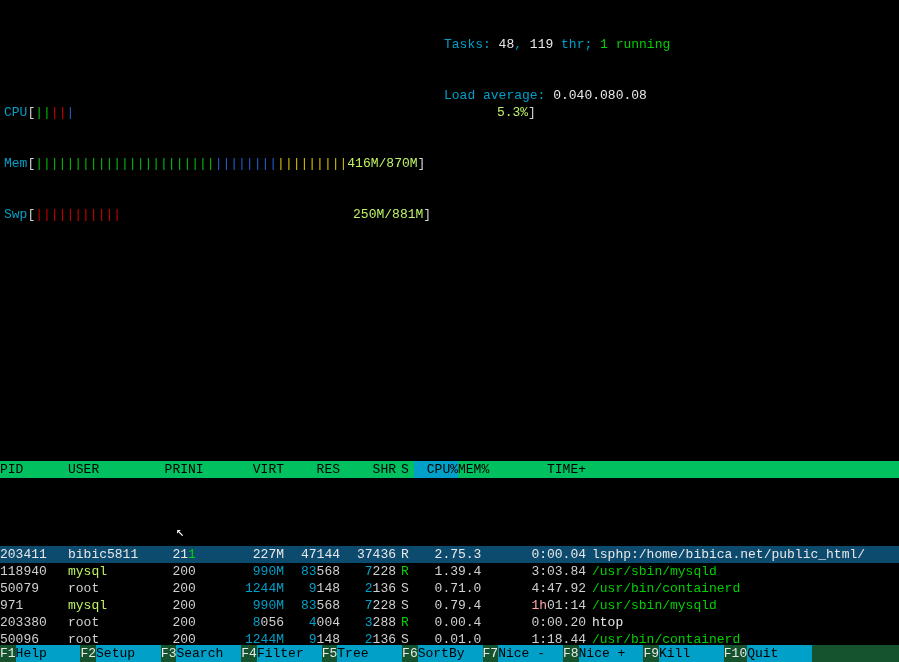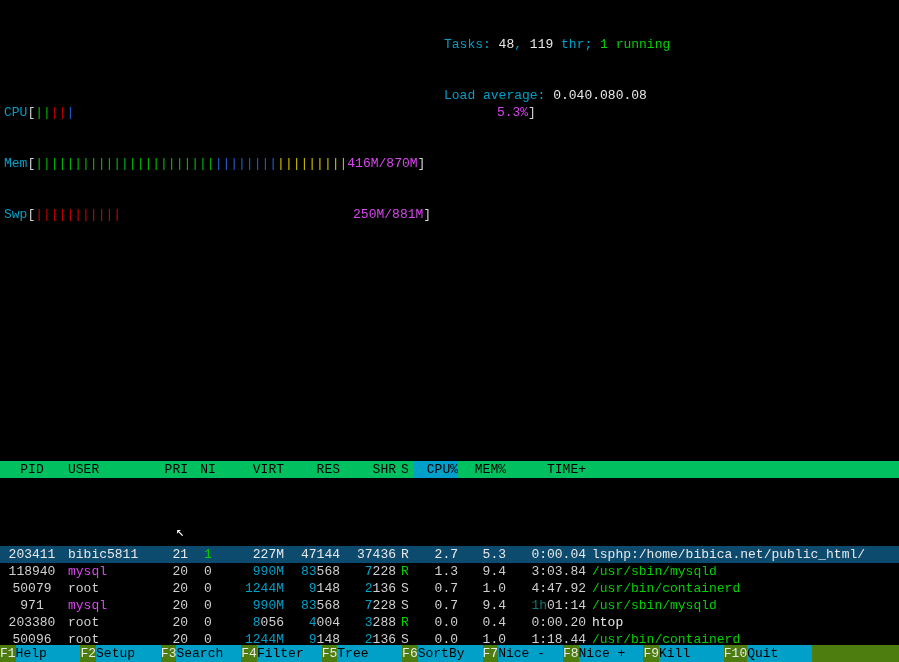--- a/index.html
+++ b/index.html
@@ -5,42 +5,42 @@
   html,body{margin:0;padding:0;background:#000;color:#d0d0d0;font-family:"Consolas","Menlo","Courier New",monospace;font-size:13px;line-height:17px;overflow:hidden}
   .screen{width:899px;height:662px;position:relative;background:#000;white-space:pre}
   .row{height:17px;display:flex;align-items:flex-start}
   .lbl-cpu,.lbl-mem,.lbl-swp{color:#00a0c8}
   .bracket{color:#d0d0d0}
   .bar{letter-spacing:0}
   .bar .g{color:#00c000}
   .bar .r{color:#d00000}
   .bar .b{color:#2060d0}
   .bar .y{color:#d0c000}
-  .dim{color:#d946ef}
+  .dim{color:#bef264}
   .cyan{color:#00a0c8}
   .wht{color:#e8e8e8}
   .grn{color:#00d000}
-  .red{color:#0f766e}
+  .red{color:#fca5a5}
   .hdr{background:#00c060;color:#000}
   .hdr .sel{background:#00a0c8;color:#000}
   .selrow{background:#0c4a6e;color:#e8e8e8}
   .proc{height:17px;display:flex}
-  .c-pid{width:64px;text-align:center}
+  .c-pid{width:64px;text-align:left}
   .c-user{width:80px;padding-left:4px}
   .c-pri{width:40px;text-align:right}
-  .c-ni{width:40px;text-align:center}
+  .c-ni{width:40px;text-align:left}
   .c-virt{width:56px;text-align:right}
   .c-res{width:56px;text-align:right}
   .c-shr{width:56px;text-align:right}
   .c-s{width:18px;text-align:center}
   .c-cpu{width:44px;text-align:right}
-  .c-mem{width:48px;text-align:right}
+  .c-mem{width:48px;}
   .c-time{width:80px;text-align:right}
   .c-cmd{flex:1;padding-left:6px;white-space:pre;overflow:hidden}
-  .foot{position:absolute;bottom:0;left:0;right:0;height:17px;display:flex;background:#4d7c0f}
+  .foot{position:absolute;bottom:0;left:0;right:0;height:17px;display:flex;background:#14532d}
   .fkey{color:#e8e8e8}
   .flbl{background:#00a0c8;color:#000;padding-right:18px}
   .meters{padding:2px 8px 0 4px}
   .info{position:absolute;left:444px;top:2px}
   .info .row{height:17px}
   .cursor{position:absolute;left:176px;top:524px;color:#fff;pointer-events:none;font-size:14px}
 </style>
 </head>
 <body>
 

